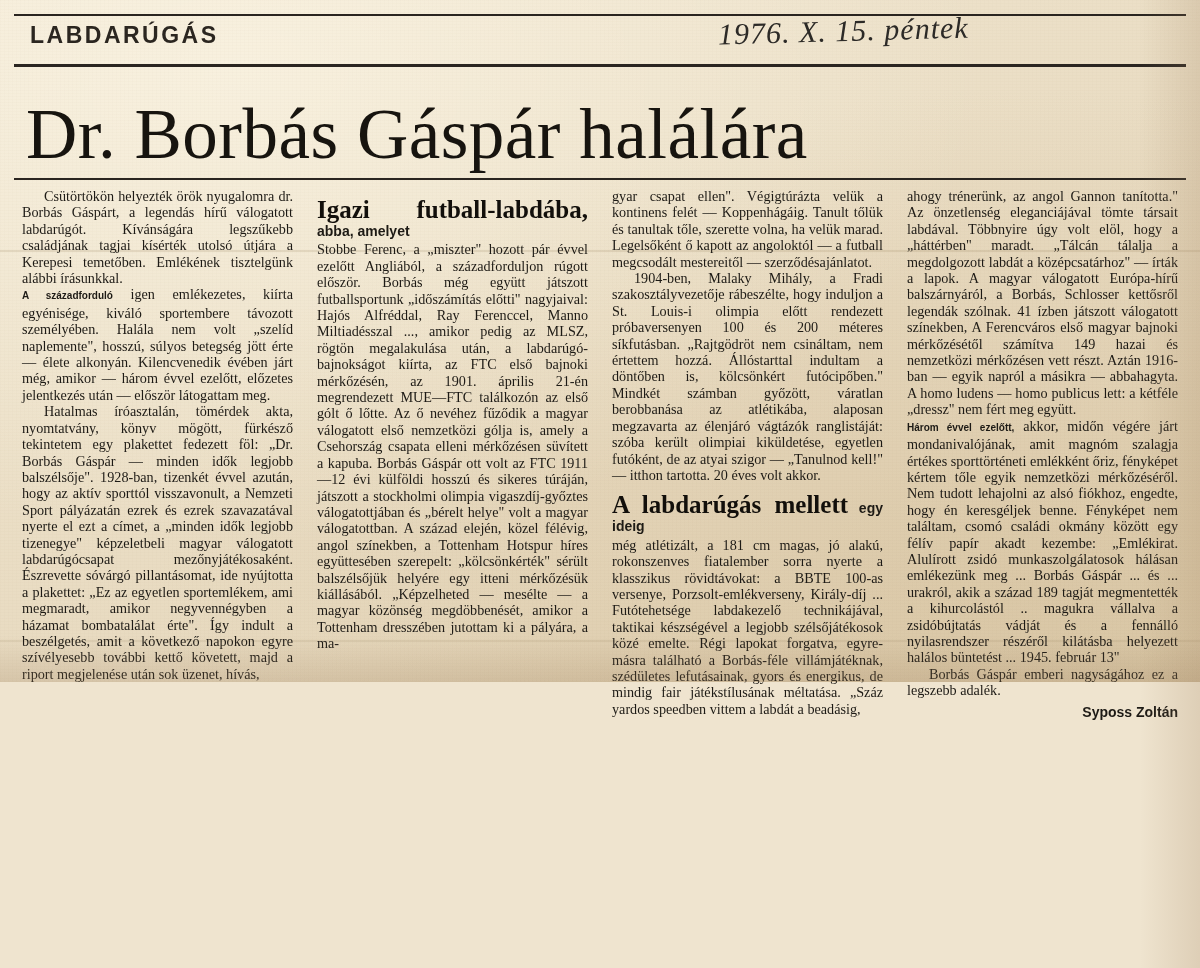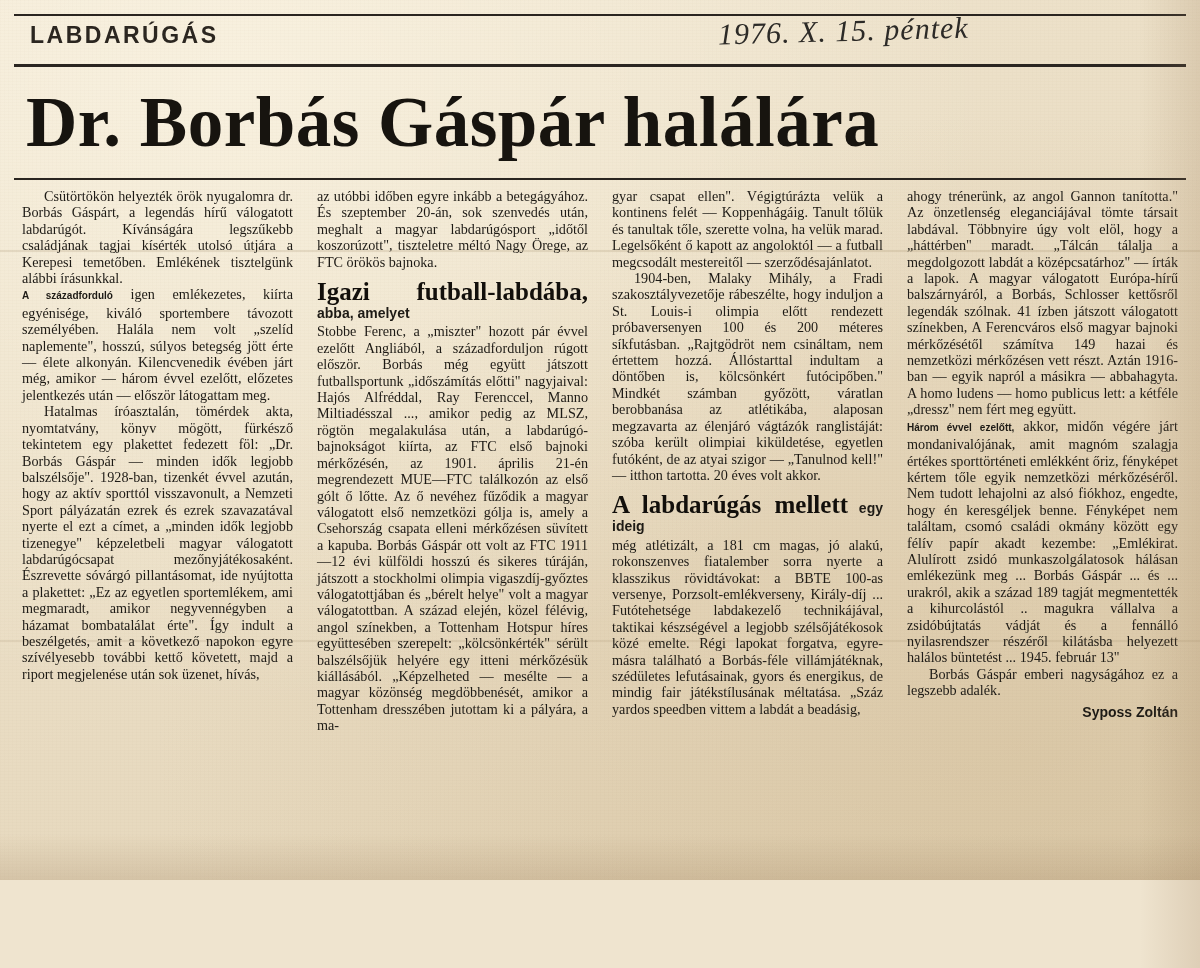--- a/index.html
+++ b/index.html
@@ -9,21 +9,21 @@
   body {
     width: 1200px;
     height: 968px;
     overflow: hidden;
     background: #efe4cf;
     font-family: "Liberation Serif", serif;
   }
   #page {
     position: relative;
     width: 1200px;
-    height: 880px;
+    height: 682px;
     background:
       radial-gradient(ellipse at 20% 10%, rgba(255,250,235,0.55), rgba(255,250,235,0) 55%),
       radial-gradient(ellipse at 85% 85%, rgba(205,180,140,0.35), rgba(205,180,140,0) 60%),
       linear-gradient(158deg, #f2e8d4 0%, #ece0c8 35%, #e6d8bd 70%, #ddcdae 100%);
     box-sizing: border-box;
     padding: 0;
   }
   
   #grain {
     position: absolute;
@@ -62,24 +62,24 @@
     font-style: italic;
     font-size: 30px;
     color: #2c2a27;
     letter-spacing: 1px;
     transform: rotate(-1.6deg);
     white-space: nowrap;
   }
   #headline {
     position: absolute;
     left: 26px;
-    top: 66px;
+    top: 78px;
     width: 1150px;
     font-family: "Liberation Serif", serif;
-    font-weight: bold;
+    font-weight: normal;
     font-size: 71px;
     line-height: 80px;
     letter-spacing: 0.5px;
     color: #17140f;
     white-space: nowrap;
     margin-top: 16px;
   }
 
   #cols {
     position: absolute;
@@ -163,21 +163,20 @@
   <h1 id="headline">Dr. Borbás Gáspár halálára</h1>
   <div class="rule" id="rule-headline"></div>
 
   <div id="cols">
       <div class="col">
         <p class="">Csütörtökön helyezték örök nyugalomra dr. Borbás Gáspárt, a legendás hírű válogatott labdarúgót. Kívánságára legszűkebb családjának tagjai kísérték utolsó útjára a Kerepesi temetőben. Emlékének tisztelgünk alábbi írásunkkal.</p>
         <p class="noind"><span class="lead-label">A századforduló</span><span> igen emlékezetes, kiírta egyénisége, kiváló sportembere távozott személyében. Halála nem volt „szelíd naplemente", hosszú, súlyos betegség jött érte — élete alkonyán. Kilencvenedik évében járt még, amikor — három évvel ezelőtt, előzetes jelentkezés után — először látogattam meg.</span></p>
         <p class="">Hatalmas íróasztalán, tömérdek akta, nyomtatvány, könyv mögött, fürkésző tekintetem egy plakettet fedezett föl: „Dr. Borbás Gáspár — minden idők legjobb balszélsője". 1928-ban, tizenkét évvel azután, hogy az aktív sporttól visszavonult, a Nemzeti Sport pályázatán ezrek és ezrek szavazatával nyerte el ezt a címet, a „minden idők legjobb tizenegye" képzeletbeli magyar válogatott labdarúgócsapat mezőnyjátékosaként. Észrevette sóvárgó pillantásomat, ide nyújtotta a plakettet: „Ez az egyetlen sportemlékem, ami megmaradt, amikor negyvennégyben a házamat bombatalálat érte". Így indult a beszélgetés, amit a következő napokon egyre szívélyesebb további kettő követett, majd a riport megjelenése után sok üzenet, hívás,</p>
       </div>
       <div class="col">
-        <p class="noind">az utóbbi időben egyre inkább a betegágyához. És szeptember 20-án, sok szenvedés után, meghalt a magyar labdarúgósport „időtől koszorúzott", tiszteletre méltó Nagy Örege, az FTC örökös bajnoka.</p>
         <div class="subhead-row"><span class="sh">Igazi futball-labdába,</span><span class="tail"> abba, amelyet</span></div>
         <p class="noind">Stobbe Ferenc, a „miszter" hozott pár évvel ezelőtt Angliából, a századforduljon rúgott először. Borbás még együtt játszott futballsportunk „időszámítás előtti" nagyjaival: Hajós Alfréddal, Ray Ferenccel, Manno Miltiadésszal ..., amikor pedig az MLSZ, rögtön megalakulása után, a labdarúgó-bajnokságot kiírta, az FTC első bajnoki mérkőzésén, az 1901. április 21-én megrendezett MUE—FTC találkozón az első gólt ő lőtte. Az ő nevéhez fűződik a magyar válogatott első nemzetközi gólja is, amely a Csehország csapata elleni mérkőzésen süvített a kapuba. Borbás Gáspár ott volt az FTC 1911—12 évi külföldi hosszú és sikeres túráján, játszott a stockholmi olimpia vigaszdíj-győztes válogatottjában és „bérelt helye" volt a magyar válogatottban. A század elején, közel félévig, angol színekben, a Tottenham Hotspur híres együttesében szerepelt: „kölcsönkérték" sérült balszélsőjük helyére egy itteni mérkőzésük kiállásából. „Képzelheted — mesélte — a magyar közönség megdöbbenését, amikor a Tottenham dresszében jutottam ki a pályára, a ma-</p>
       </div>
       <div class="col">
         <p class="noind">gyar csapat ellen". Végigtúrázta velük a kontinens felét — Koppenhágáig. Tanult tőlük és tanultak tőle, szerette volna, ha velük marad. Legelsőként ő kapott az angoloktól — a futball megcsodált mestereitől — szerződésajánlatot.</p>
         <p class="">1904-ben, Malaky Mihály, a Fradi szakosztályvezetője rábeszélte, hogy induljon a St. Louis-i olimpia előtt rendezett próbaversenyen 100 és 200 méteres síkfutásban. „Rajtgödröt nem csináltam, nem értettem hozzá. Állóstarttal indultam a döntőben is, kölcsönkért futócipőben." Mindkét számban győzött, váratlan berobbanása az atlétikába, alaposan megzavarta az élenjáró vágtázók ranglistáját: szóba került olimpiai kiküldetése, egyetlen futóként, de az atyai szigor — „Tanulnod kell!" — itthon tartotta. 20 éves volt akkor.</p>
         <div class="subhead-row"><span class="sh">A labdarúgás mellett</span><span class="tail"> egy ideig</span></div>
         <p class="noind">még atlétizált, a 181 cm magas, jó alakú, rokonszenves fiatalember sorra nyerte a klasszikus rövidtávokat: a BBTE 100-as versenye, Porzsolt-emlékverseny, Király-díj ... Futótehetsége labdakezelő technikájával, taktikai készségével a legjobb szélsőjátékosok közé emelte. Régi lapokat forgatva, egyre-másra található a Borbás-féle villámjátéknak, szédületes lefutásainak, gyors és energikus, de mindig fair játékstílusának méltatása. „Száz yardos speedben vittem a labdát a beadásig,</p>
       </div>
       <div class="col">

